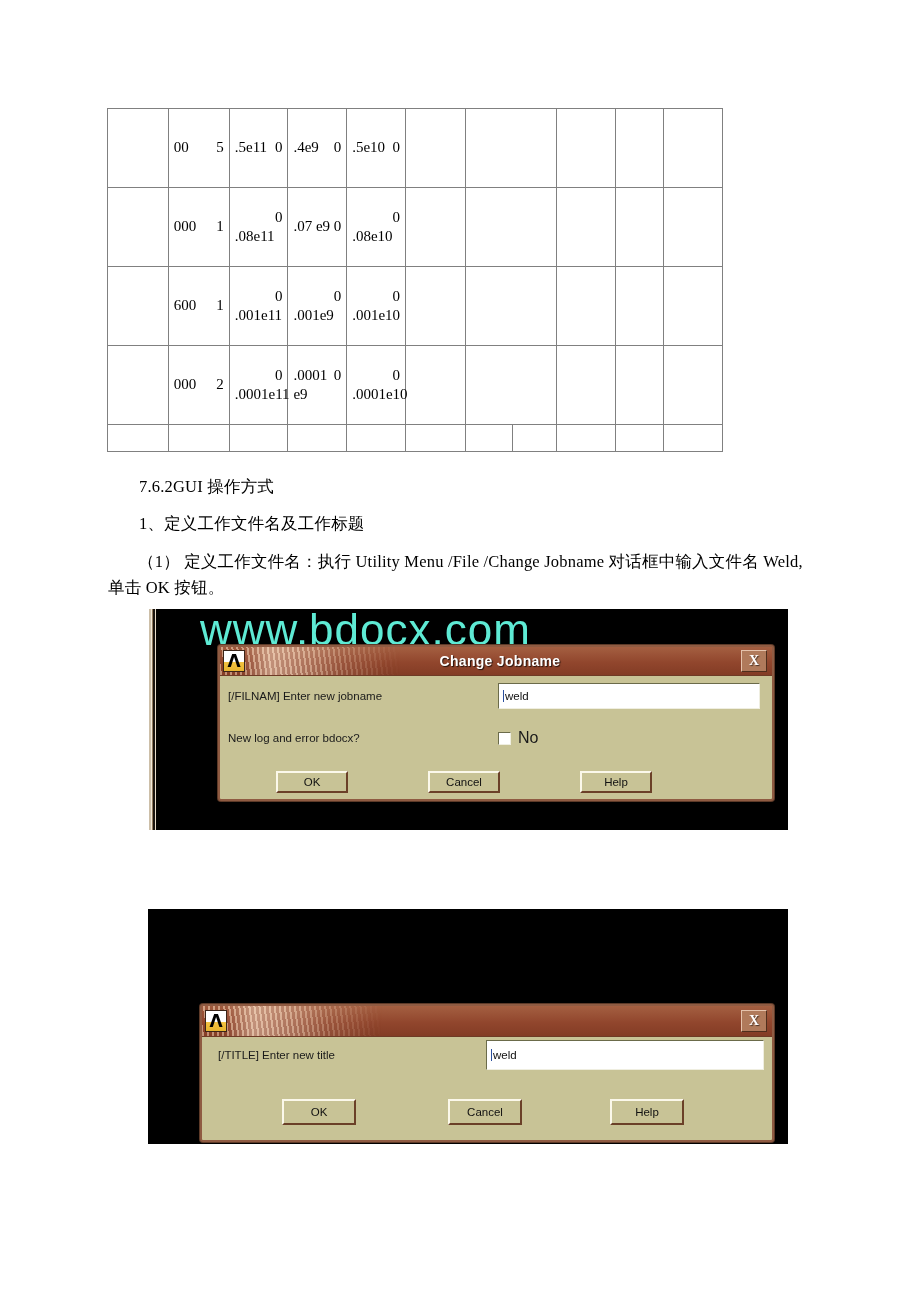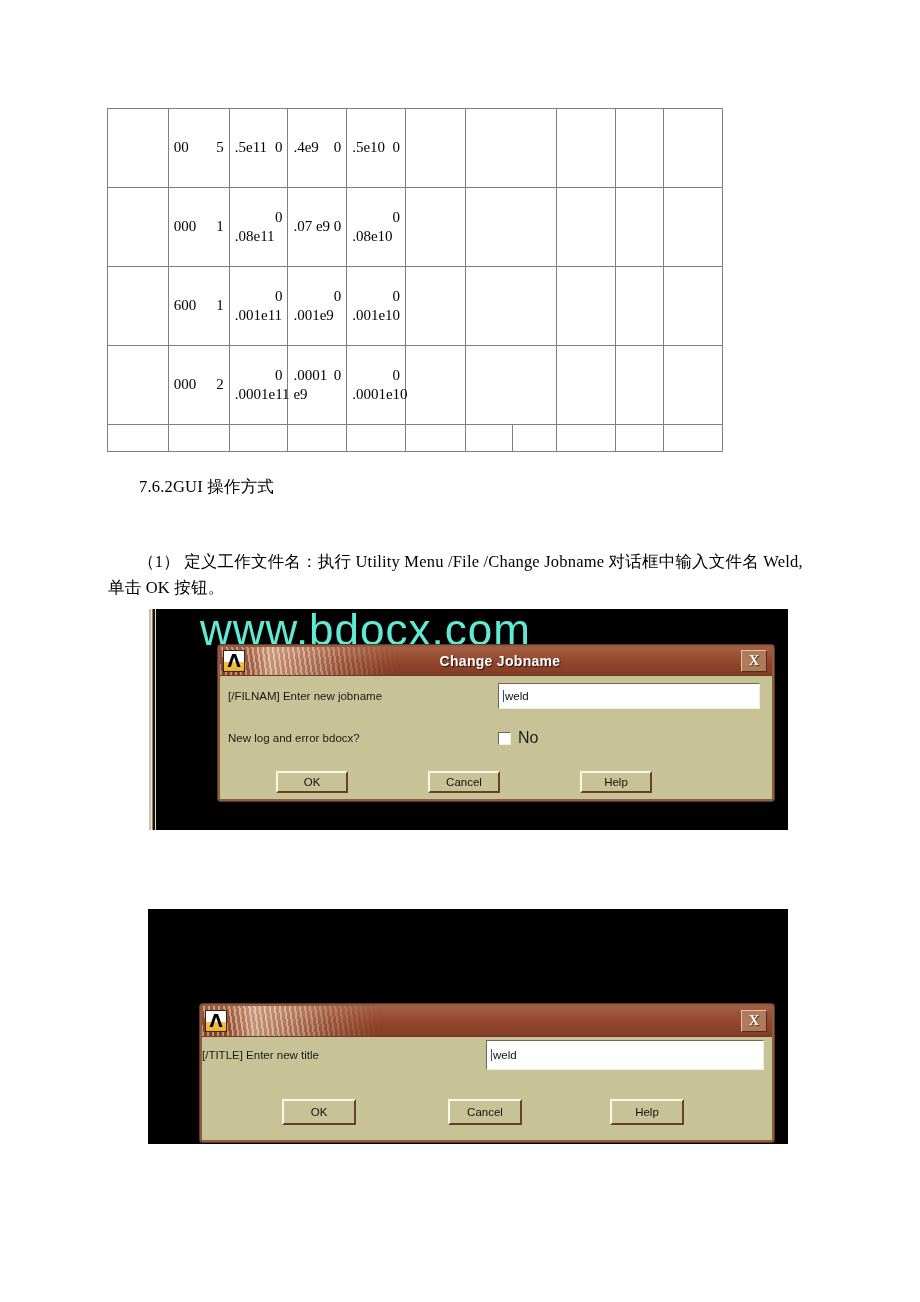--- a/index.html
+++ b/index.html
@@ -463,20 +463,21 @@
         <td></td>
         <td></td>
         <td></td>
         <td></td>
       </tr>
     </tbody>
       </table>
   </div>
 
   <div class="para p-heading">7.6.2GUI 操作方式</div>
+  <div class="para p-item1">1、定义工作文件名及工作标题</div>
   <div class="para p-sub1">（1） 定义工作文件名：执行 Utility Menu /File /Change Jobname 对话框中输入文件名 Weld,单击 OK 按钮。</div>
 
   <div class="shot shot-jobname">
     <div class="film-strip"></div>
     <div class="watermark">www.bdocx.com</div>
 
     <div class="dlg dlg-jobname">
       <div class="dlg-titlebar">
         <div class="titlebar-rays"></div>
         <div class="ansys-logo">Λ</div>
@@ -515,21 +516,21 @@
 
     <div class="dlg dlg-title">
       <div class="dlg-titlebar" style="height:30px;">
         <div class="titlebar-rays"></div>
         <div class="ansys-logo">Λ</div>
         <div class="dlg-close" style="top:4px;">X</div>
       </div>
       <div class="dlg-body">
 
         <div class="dlg-row" style="top:12px;">
-          <span class="dlg-label" style="margin-left:0;">[/TITLE]  Enter new title</span>
+          <span class="dlg-label" style="margin-left:16px;">[/TITLE]  Enter new title</span>
           <span class="dlg-input" style="position:absolute; left:284px; width:278px; height:30px;" title="Enter new title">
             <span class="caret"></span>
               <span>weld</span>
           </span>
         </div>
 
         <div class="dlg-buttons" style="top:62px; height:26px;">
           <span class="dlg-btn" style="left:80px;  width:74px; height:26px;">OK</span>
           <span class="dlg-btn" style="left:246px; width:74px; height:26px;">Cancel</span>
           <span class="dlg-btn" style="left:408px; width:74px; height:26px;">Help</span>

